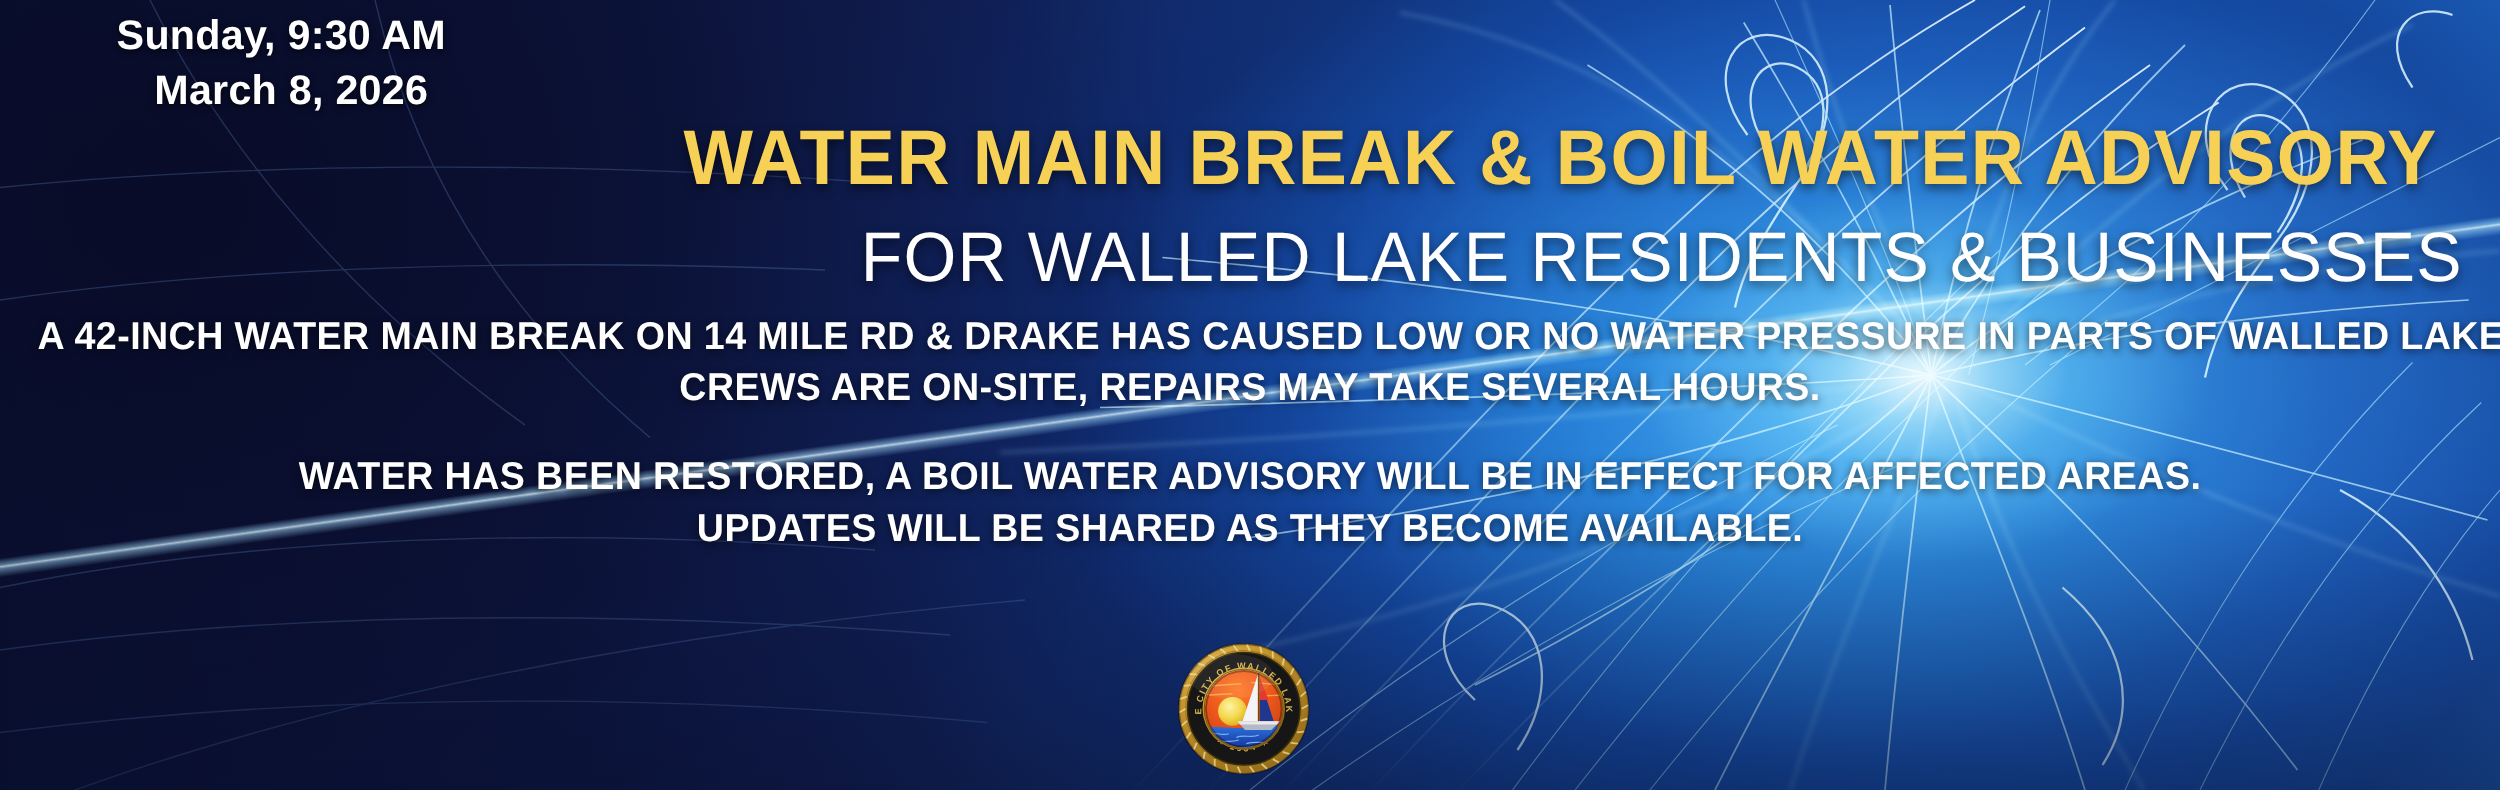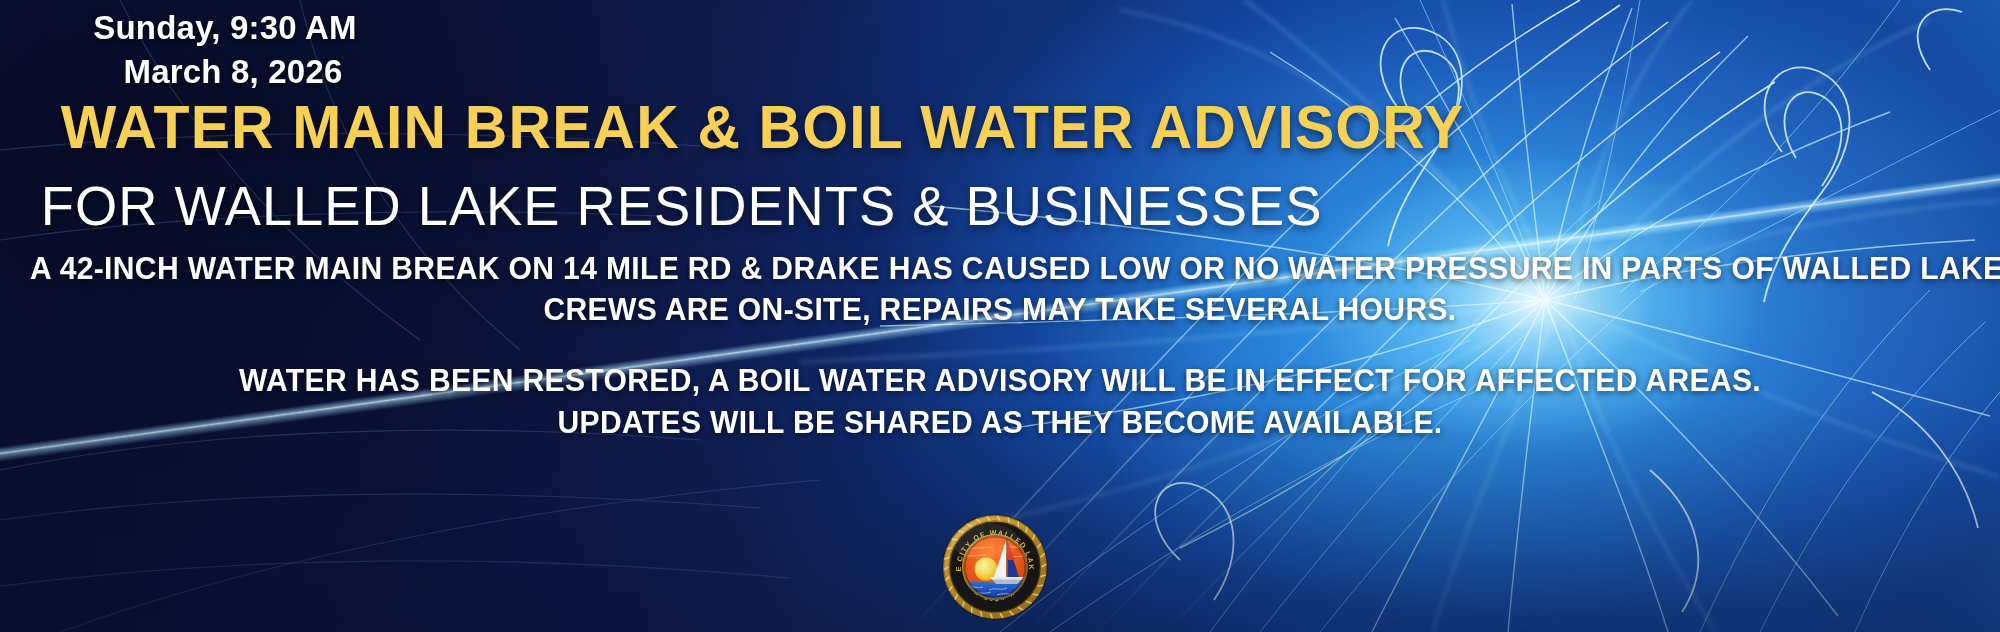--- a/index.html
+++ b/index.html
@@ -59,21 +59,21 @@
     color:#ffffff;
     font-weight:bold;
     font-size:33px;
     line-height:1.32;
     letter-spacing:0.2px;
     text-shadow:0 2px 5px rgba(0,0,0,0.75);
   }
   .datetime .line2 { padding-left:16px;text-align:center; }
 
   .headline-block {
-    position:absolute; top:96px; left:0; width:2000px; text-align:left;padding-left:11px;
+    position:absolute; top:96px; left:0; width:2000px; text-align:right;padding-left:11px;
   }
   .headline {
     color:#f6d155;
     font-weight:bold;
     font-size:62px;
     letter-spacing:1.2px;
     line-height:1;
     transform:scaleX(0.95);
     text-shadow:0 3px 9px rgba(0,0,0,0.55);
     white-space:nowrap;

